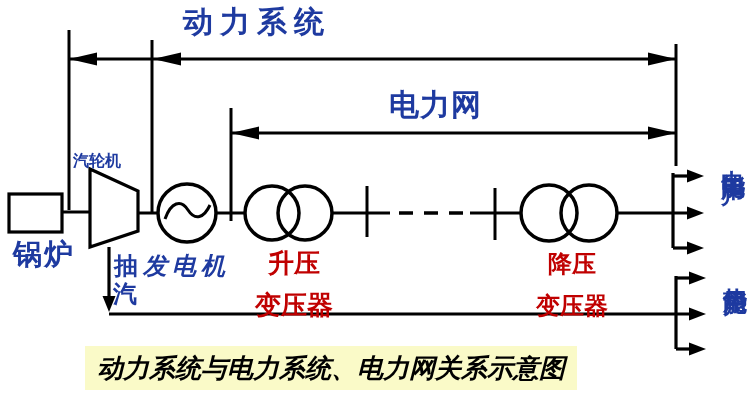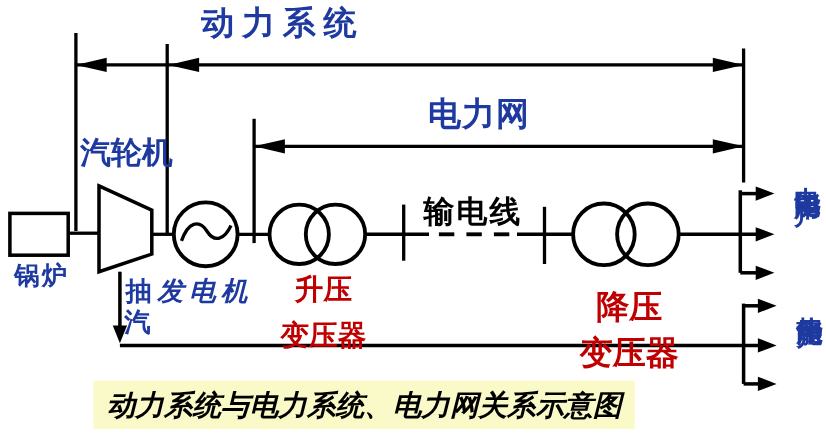--- a/index.html
+++ b/index.html
@@ -105,36 +105,35 @@
       <polygon points="706,314 689,307.5 689,320.5" fill="#000"></polygon>
       <polygon points="706,349 689,342.5 689,355.5" fill="#000"></polygon>
     </g>
   </svg>
 
   <div class="lbl blue" style="left:183px;top:6px;font-size:30px;letter-spacing:7px;">动力系统</div>
 
 
   <div class="lbl blue" style="left:389px;top:89px;font-size:30px;letter-spacing:1px;">电力网</div>
 
-  <div class="lbl blue" style="left:73px;top:125px;font-size:28px;">汽轮机</div>
+  <div class="lbl blue" style="left:73px;top:152px;font-size:16px;">汽轮机</div>
 
-  <div class="lbl blue" style="left:13px;top:239px;font-size:23px;letter-spacing:2px;">锅炉</div>
+  <div class="lbl blue" style="left:13px;top:239px;font-size:29px;letter-spacing:2px;">锅炉</div>
 
   <div class="lbl blue" style="left:114px;top:254px;font-size:24px;">抽</div>
 
   <div class="lbl blue" style="left:113px;top:282px;font-size:24px;">汽</div>
 
   <div class="lbl blue" style="left:143px;top:254px;font-size:24px;letter-spacing:5px;font-style:italic;">发电机</div>
 
   <div class="lbl red two-line" style="left:248px;top:243px;width:92px;font-size:26px;">升压
 变压器</div>
 
-  <div class="lbl black" style="left:385px;top:179px;font-size:28px;letter-spacing:2px;">输电线</div>
 
-  <div class="lbl red two-line" style="left:526px;top:243px;width:92px;font-size:30px;margin-top:16px;">降压
+  <div class="lbl red two-line" style="left:526px;top:243px;width:92px;font-size:24px;">降压
 变压器</div>
 
   <div class="lbl blue vtext" style="left:719px;top:150px;font-size:24px;letter-spacing:4px;">电能用户</div>
 
   <div class="lbl blue vtext" style="left:721px;top:269px;font-size:24px;letter-spacing:1px;">热能用户</div>
 
   <div id="title-box">动力系统与电力系统、电力网关系示意图</div>
 
 </div>
 

